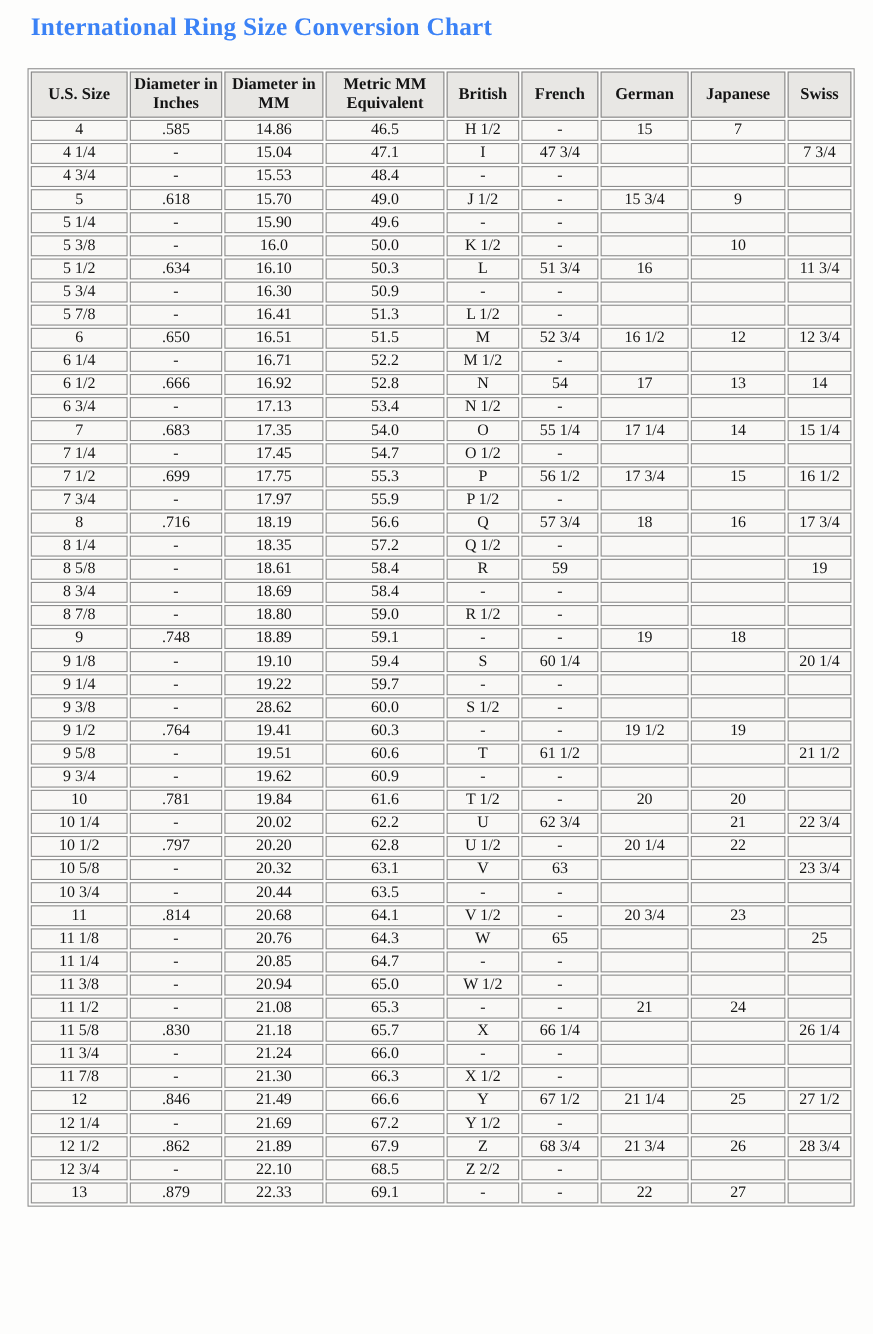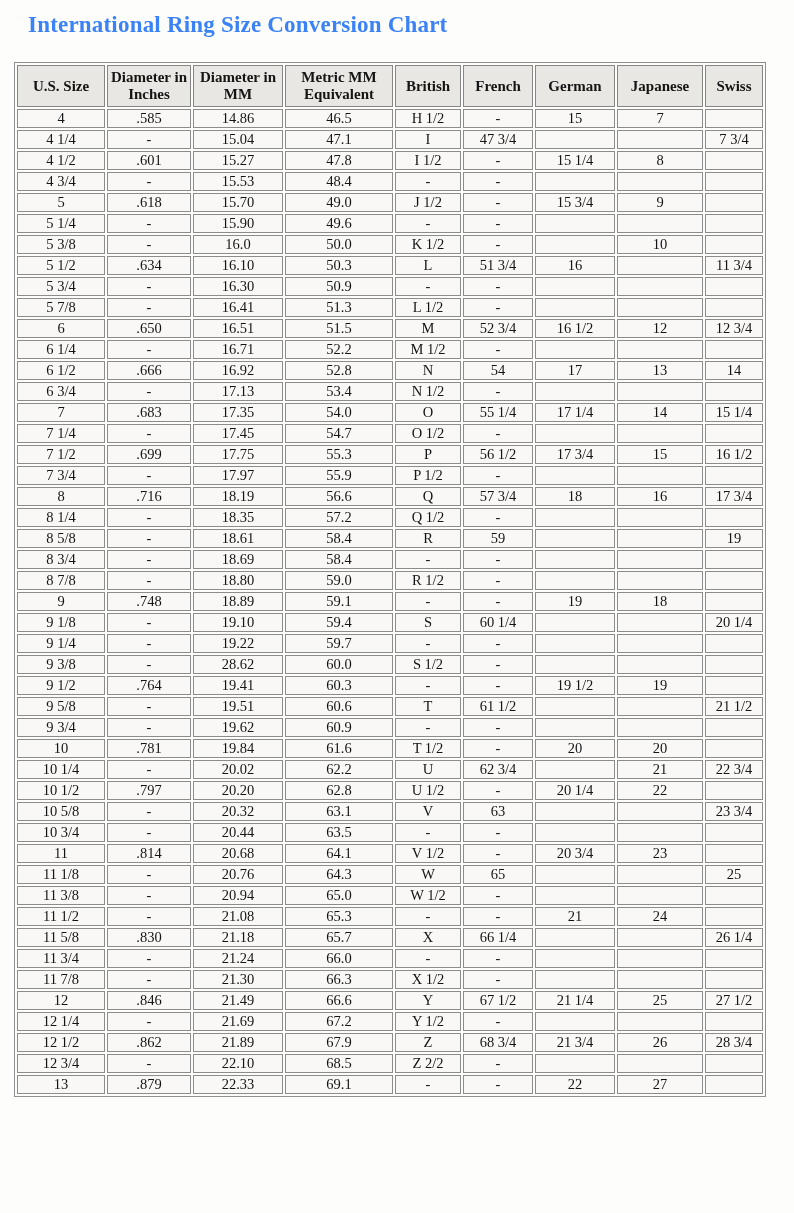--- a/index.html
+++ b/index.html
@@ -15,21 +15,21 @@
     overflow: hidden;
   }
   .page-title {
     font-size: 23px;
     font-weight: bold;
     margin: 12px 0 0 28px;
     letter-spacing: 0.2px;
     color: #3b82f6;
   }
   table.conversion-table {
-    margin: 24px 0 0 14px;
+    margin: 24px 0 0 25px;
     width: 746px;
     table-layout: fixed;
     border-collapse: separate;
     border-spacing: 2px;
     background: #fdfdfc;
     border: 1px solid #8f8f8f;
   }
   table.conversion-table th {
     background: #e8e7e4;
     border: 1px solid #868686;
@@ -109,31 +109,20 @@
         <td>-</td>
         <td>15.04</td>
         <td>47.1</td>
         <td>I</td>
         <td>47 3/4</td>
         <td></td>
         <td></td>
         <td>7 3/4</td>
       </tr>
       <tr>
-        <td>4 1/2</td>
-        <td>.601</td>
-        <td>15.27</td>
-        <td>47.8</td>
-        <td>I 1/2</td>
-        <td>-</td>
-        <td>15 1/4</td>
-        <td>8</td>
-        <td></td>
-      </tr>
-      <tr>
         <td>4 3/4</td>
         <td>-</td>
         <td>15.53</td>
         <td>48.4</td>
         <td>-</td>
         <td>-</td>
         <td></td>
         <td></td>
         <td></td>
       </tr>
@@ -494,20 +483,31 @@
         <td>-</td>
         <td>20.76</td>
         <td>64.3</td>
         <td>W</td>
         <td>65</td>
         <td></td>
         <td></td>
         <td>25</td>
       </tr>
       <tr>
+        <td>11 1/4</td>
+        <td>-</td>
+        <td>20.85</td>
+        <td>64.7</td>
+        <td>-</td>
+        <td>-</td>
+        <td></td>
+        <td></td>
+        <td></td>
+      </tr>
+      <tr>
         <td>11 3/8</td>
         <td>-</td>
         <td>20.94</td>
         <td>65.0</td>
         <td>W 1/2</td>
         <td>-</td>
         <td></td>
         <td></td>
         <td></td>
       </tr>

